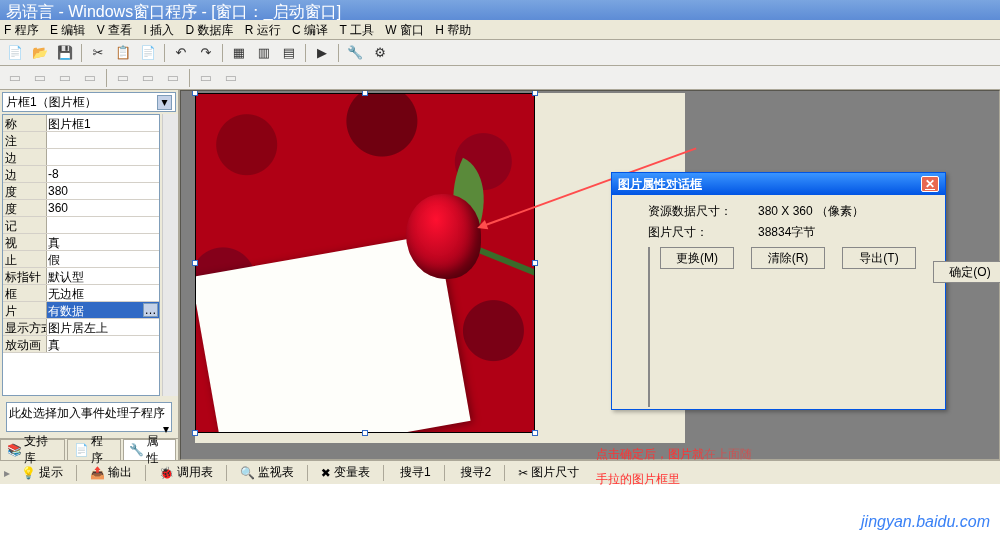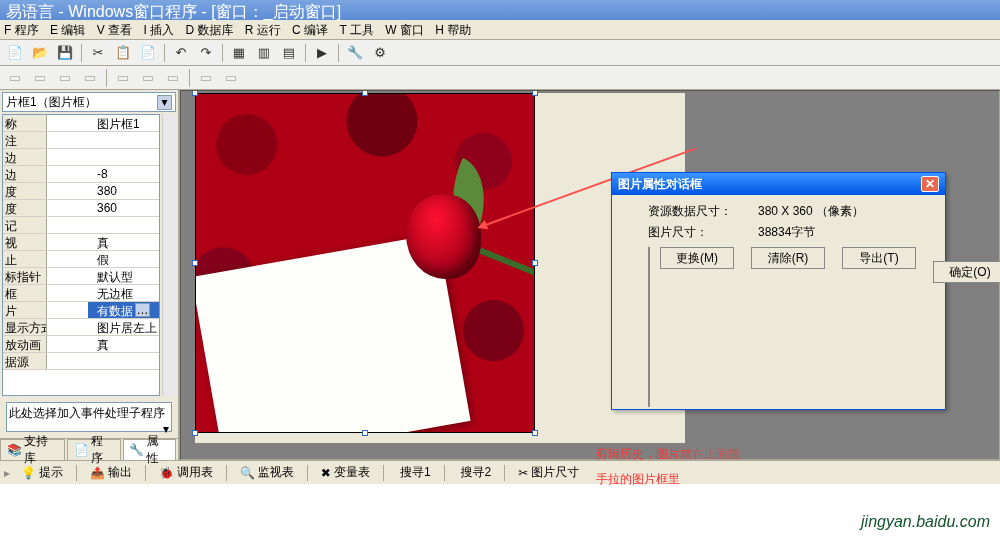--- a/index.html
+++ b/index.html
@@ -11,38 +11,38 @@
 .tbtn{width:22px;height:20px;border:1px solid transparent;display:flex;align-items:center;justify-content:center;cursor:pointer;color:#333;font-size:13px;}
 .tsep{width:1px;height:18px;background:#aca899;margin:0 2px;}
 .toolbar2{height:24px;background:#f0f0ee;border-bottom:1px solid #aca899;padding:2px 4px;display:flex;align-items:center;gap:3px;}
 .main{display:flex;height:370px;}
 .leftpanel{width:180px;border-right:2px solid #aca899;display:flex;flex-direction:column;background:#ece9d8;}
 .combo{height:20px;background:#fff;border:1px solid #7f9db9;margin:2px;display:flex;align-items:center;padding:0 3px;}
 .combo .dd{margin-left:auto;background:#c5d2e8;border:1px solid #7f9db9;width:15px;height:15px;text-align:center;line-height:13px;}
 .propgrid{flex:1;overflow-y:auto;background:#fff;border:1px solid #7f9db9;margin:0 2px;}
 .prow{display:flex;height:17px;border-bottom:1px solid #d4d0c8;}
 .prow .pname{width:44px;background:#ece9d8;border-right:1px solid #aca899;padding:1px 2px;overflow:hidden;white-space:nowrap;}
-.prow .pval{flex:1;padding:1px 9px;overflow:hidden;white-space:nowrap;margin-left:41px;}
+.prow .pval{flex:1;padding:1px 1px;overflow:hidden;white-space:nowrap;}
 .prow.sel .pval{background:#316ac5;color:#fff;}
 .prow.sel .pdd{background:#c5d2e8;border:1px solid #7f9db9;width:15px;height:14px;text-align:center;line-height:12px;color:#000;}
 .scrollv{width:16px;background:#e8e8e8;border-left:1px solid #ccc;}
 .helptext{margin:6px;border:1px solid #7f9db9;background:#fff;padding:2px;height:30px;font-size:11px;}
 .tabs{display:flex;background:#ece9d8;border-top:1px solid #aca899;height:22px;}
 .tab{border:1px solid #aca899;border-bottom:none;padding:2px 6px;margin-right:2px;background:#ece9d8;display:flex;align-items:center;gap:2px;font-size:11px;}
 .tab.active{background:#fff;}
 .canvas{flex:1;background:#808080;position:relative;overflow:hidden;border:1px inset #aca899;}
 .designarea{position:absolute;left:14px;top:2px;width:490px;height:350px;background:#ece9d8;}
 .dotbg{position:absolute;left:0;top:0;right:0;bottom:0;background-image:radial-gradient(circle,#000 0.5px,transparent 0.5px);background-size:8px 8px;background-position:4px 4px;}
 .picframe{position:absolute;left:0;top:0;width:340px;height:340px;border:1px solid #000;}
 .roseimg{width:100%;height:100%;background:#b00015;position:relative;overflow:hidden;}
 .handle{position:absolute;width:6px;height:6px;background:#fff;border:1px solid #316ac5;}
 .arrow{position:absolute;left:480px;top:226px;width:230px;height:2px;background:#ff4d4d;transform-origin:left center;transform:rotate(-20deg);}
 .arrow::before{content:"";position:absolute;left:-8px;top:-4px;border:5px solid transparent;border-right:10px solid #ff4d4d;}
 .dialog{position:absolute;left:611px;top:172px;width:335px;height:238px;background:#ece9d8;border:1px solid #0054e3;box-shadow:2px 2px 4px rgba(0,0,0,0.3);}
-.dlgtitle{height:22px;background:linear-gradient(to bottom,#3a95ff,#0054e3);color:#fff;padding:3px 6px;display:flex;align-items:center;font-weight:bold;}
+.dlgtitle{height:22px;background:linear-gradient(to bottom,#3a95ff,#0054e3);color:#fff;padding:3px 6px;display:flex;align-items:center;font-weight:bold;text-decoration:underline;}
 .dlgclose{margin-left:auto;width:18px;height:16px;background:#e86850;border:1px solid #fff;color:#fff;text-align:center;line-height:14px;font-weight:bold;border-radius:2px;cursor:pointer;}
 .dlgbody{padding:8px;margin-left:28px;}
 .dlginfo{display:flex;gap:20px;margin-bottom:4px;}
 .dlginfo .lbl{width:90px;}
 .dlgcontent{display:flex;gap:10px;margin-top:6px;}
 .preview{width:210px;height:160px;border:1px solid #888;background:#b00015;position:relative;overflow:hidden;}
 .dlgbtns{display:flex;flex-direction:row;gap:17px;}
 .dlgbtn{width:74px;height:22px;border:1px solid #888;background:#ece9d8;cursor:pointer;text-align:center;line-height:20px;}
 .annot{position:absolute;left:596px;top:440px;color:#ff3333;font-size:18px;font-family:"SimSun";line-height:1.4;}
 .bottombar{height:24px;border-top:1px solid #aca899;background:#ece9d8;display:flex;align-items:center;padding:0 4px;gap:4px;}
@@ -52,21 +52,21 @@
 .rosebud{position:absolute;left:210px;top:100px;width:75px;height:85px;background:radial-gradient(ellipse at 40% 30%,#ff1030,#a00018 70%);border-radius:50% 50% 45% 55%;box-shadow:inset -6px -6px 14px rgba(0,0,0,0.5);}
 .stem{position:absolute;left:265px;top:170px;width:120px;height:6px;background:#3a6b2a;transform:rotate(22deg);}
 .leaf{position:absolute;left:250px;top:70px;width:45px;height:70px;background:#5a8a3a;border-radius:0 100% 0 100%;transform:rotate(25deg);}
 .darkpetals{position:absolute;inset:0;background:
  radial-gradient(circle at 15% 15%,#8a0012 30px,transparent 31px),
  radial-gradient(circle at 55% 8%,#700010 35px,transparent 36px),
  radial-gradient(circle at 85% 20%,#90001a 28px,transparent 29px),
  radial-gradient(circle at 8% 55%,#85001a 32px,transparent 33px),
  radial-gradient(circle at 88% 70%,#7a0015 30px,transparent 31px),
  radial-gradient(circle at 40% 90%,#900020 34px,transparent 35px);}
-.watermark{position:absolute;right:10px;bottom:8px;color:#14532d;font-style:italic;font-size:16px;font-family:Arial;}
+.watermark{position:absolute;right:10px;bottom:8px;color:#3b82f6;font-style:italic;font-size:16px;font-family:Arial;}
 </style>
 </head>
 <body>
 
 <div class="titlebar">易语言 - Windows窗口程序 - [窗口：_启动窗口]</div>
 
 <div class="menubar">
   <span>F 程序</span>
   <span>E 编辑</span>
   <span>V 查看</span>
@@ -171,24 +171,20 @@
             <div class="pname">片</div>
             <div class="pval">有数据<span class="pdd" style="float:right">…</span></div>
           </div>
           <div class="prow">
             <div class="pname">显示方式</div>
             <div class="pval">图片居左上</div>
           </div>
           <div class="prow">
             <div class="pname">放动画</div>
             <div class="pval">真</div>
-          </div>
-          <div class="prow">
-            <div class="pname">据源</div>
-            <div class="pval"></div>
           </div>
         </div>
       <div class="scrollv"></div>
     </div>
     <div class="helptext">
       <span>此处选择加入事件处理子程序</span><span style="float:right">▾</span>
     </div>
     <div class="tabs" id="lefttabs">
         <div class="tab">
           <span>📚</span>
@@ -258,21 +254,21 @@
           <div class="dlgbtn">清除(R)</div>
           <div class="dlgbtn">导出(T)</div>
           <div class="dlgbtn" style="margin-top: 14px;">确定(O)</div>
           <div class="dlgbtn">取消(C)</div>
         </div>
     </div>
   </div>
 </div>
 
 <div class="annot">
-  <span>剪辑历史，图片就</span><span style="opacity:0.6">在上面随</span><br>
+  <span>点击确定后，图片就</span><span style="opacity:0.6">在上面随</span><br>
   <span>手拉的图片框里</span>
 </div>
 
 <div class="bottombar" id="bottombar">
     <span style="color:#888">▸</span>
     <div class="bbtn">
       <span>💡</span>
       <span>提示</span>
     </div>
     <div class="bsep"></div>

